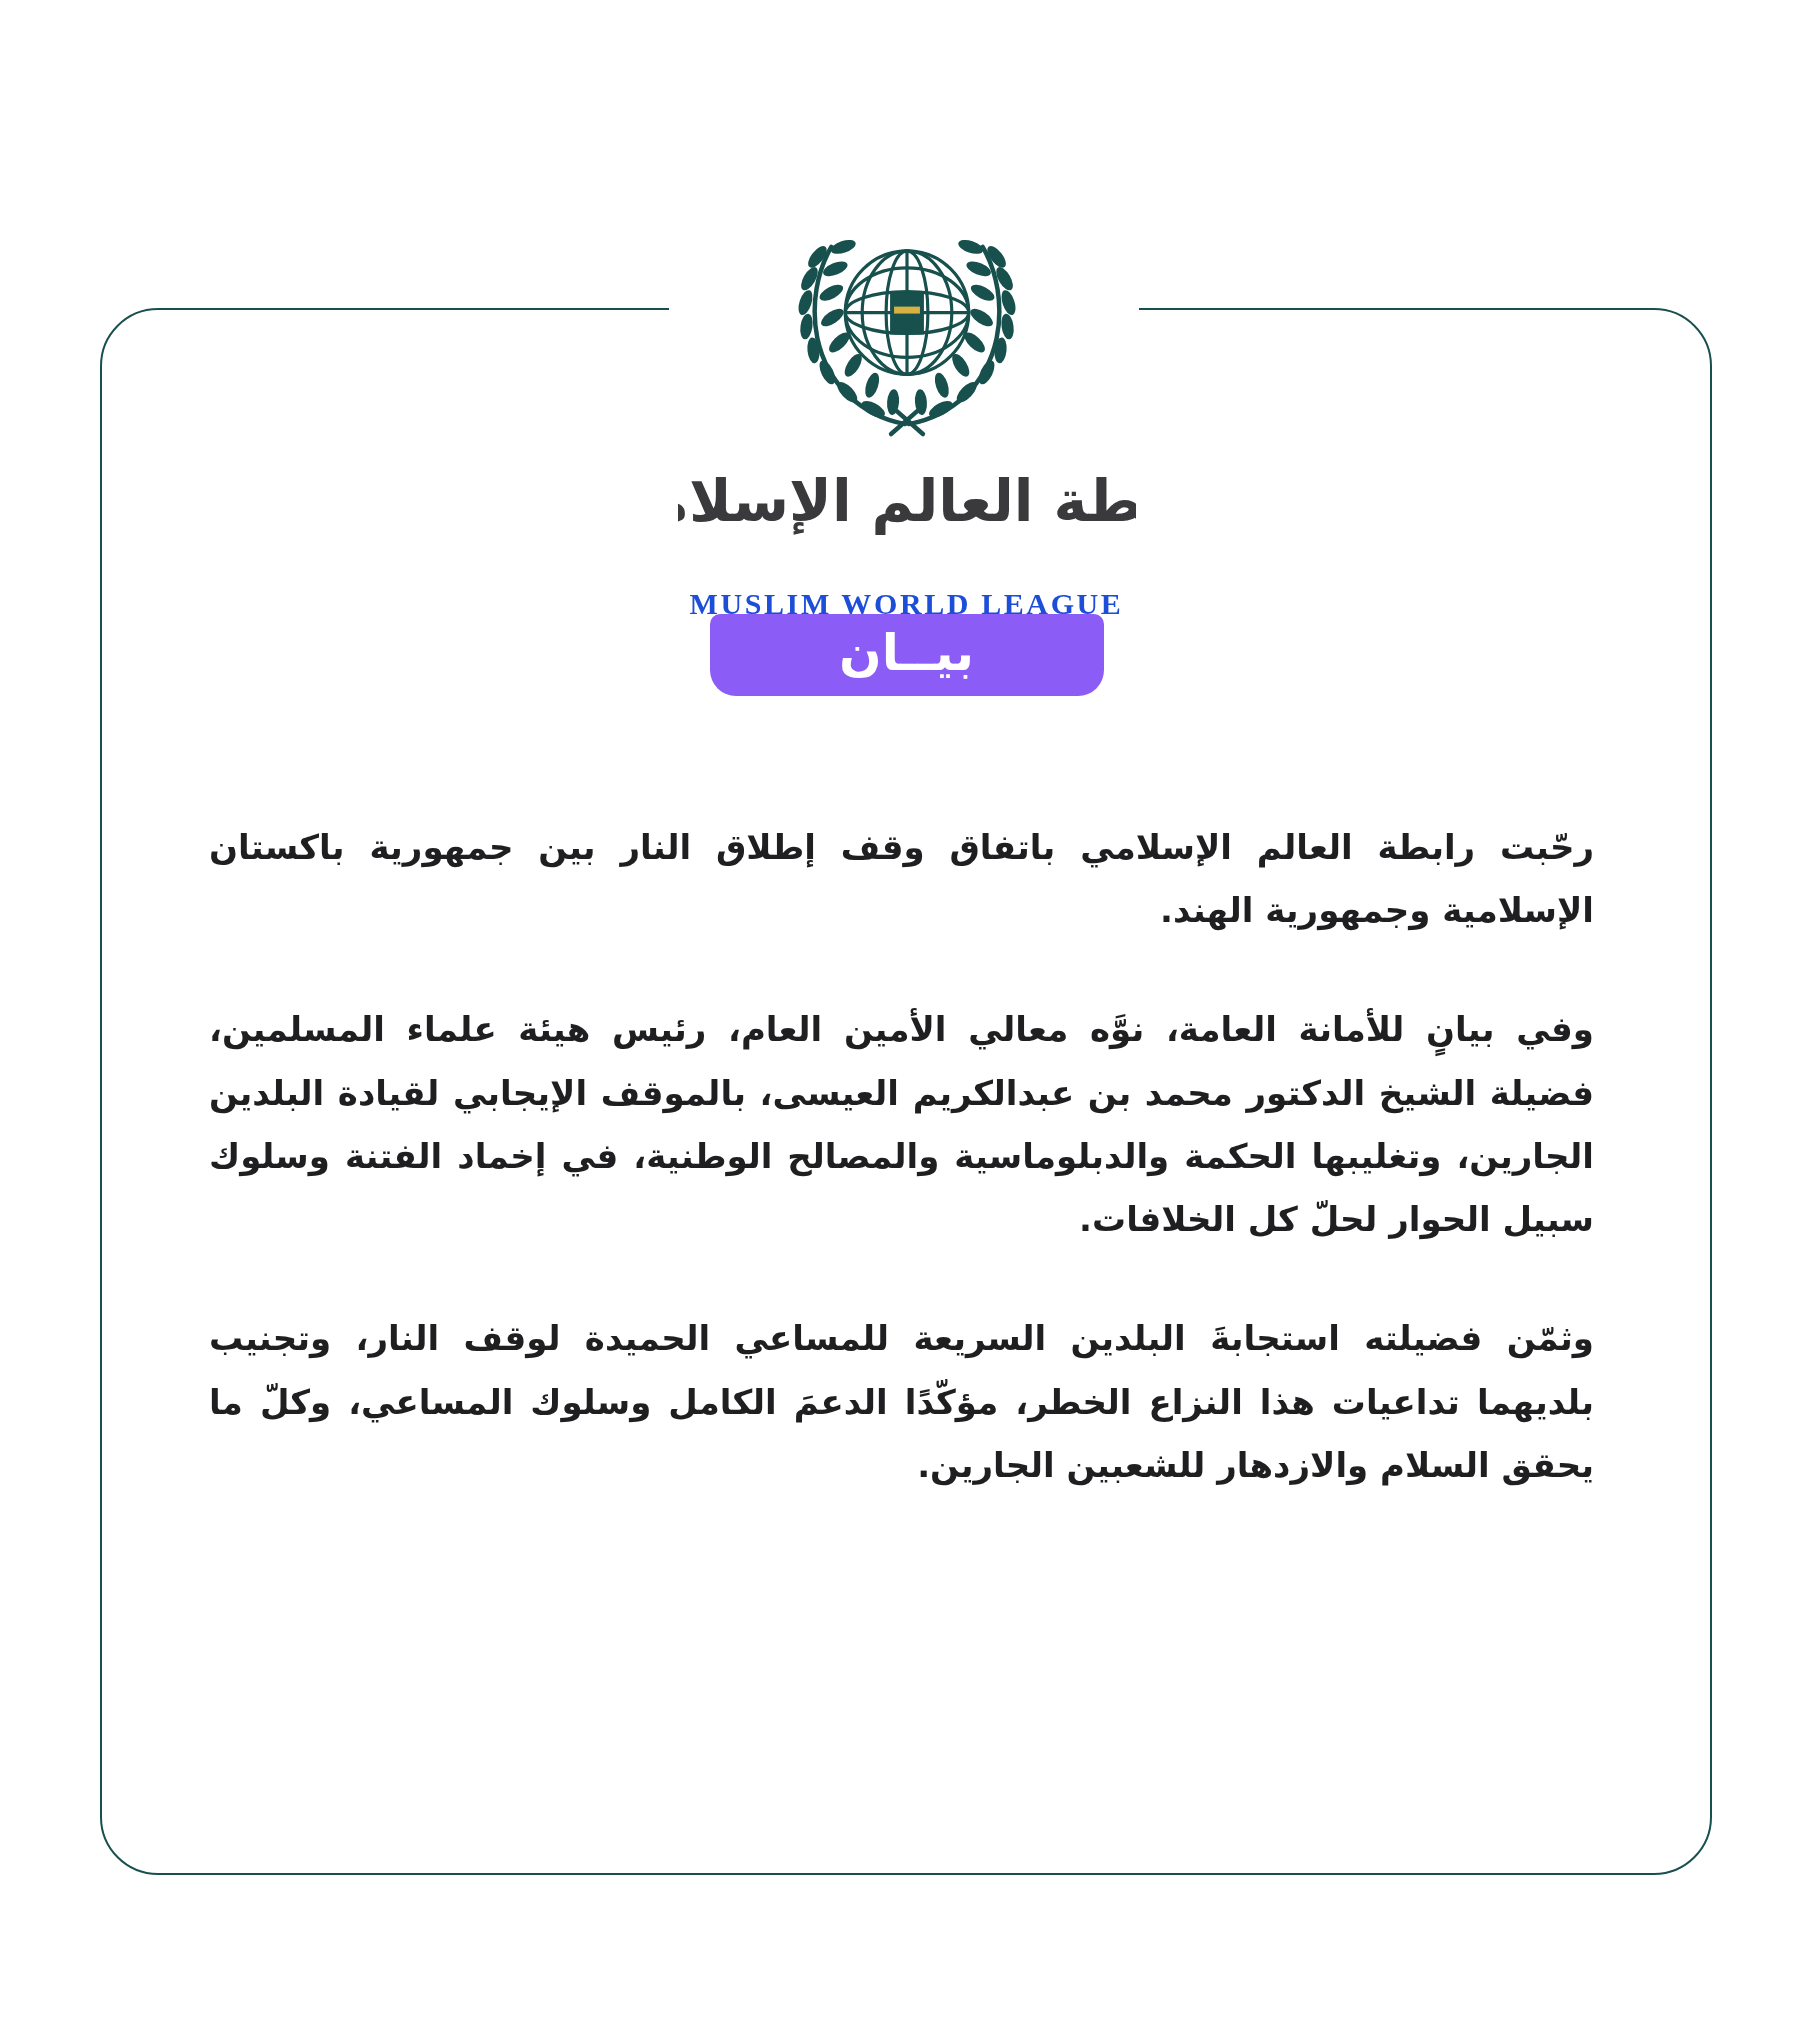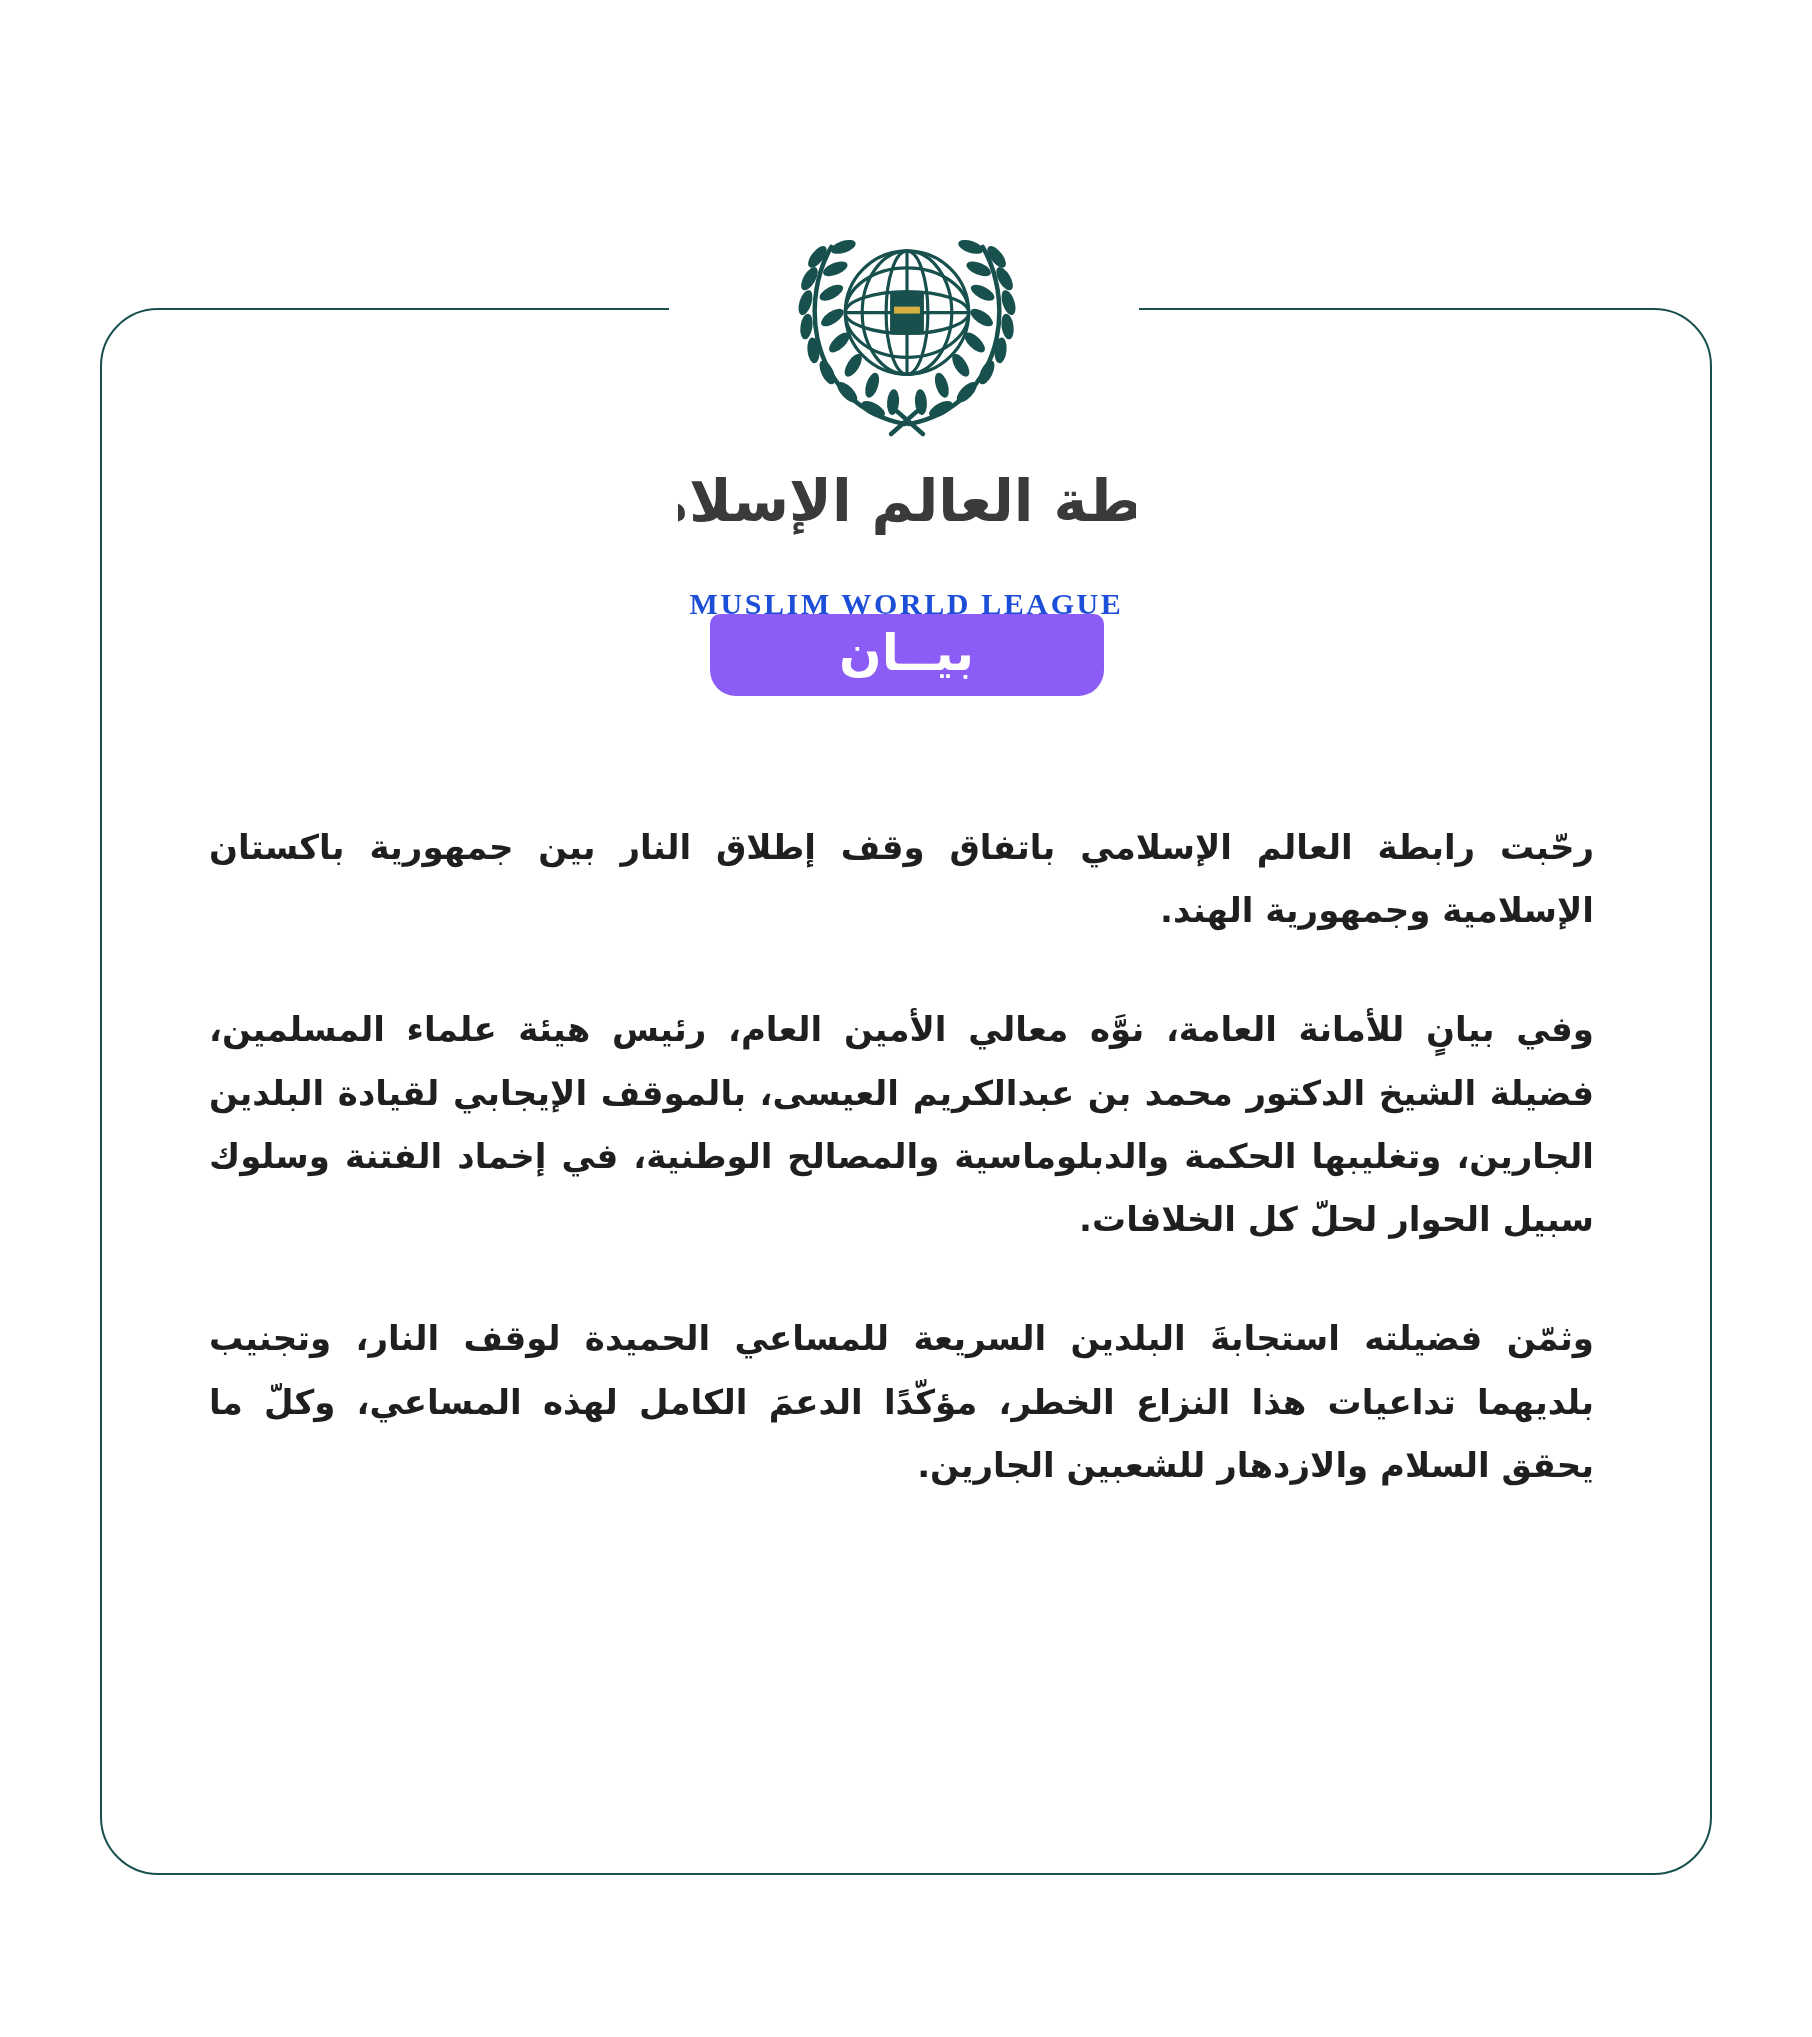--- a/index.html
+++ b/index.html
@@ -217,15 +217,15 @@
 <div class="badge">
   <span class="badge-label">بيــان</span>
 </div>
 
 <div class="content">
 
   <p class="para">رحّبت رابطة العالم الإسلامي باتفاق وقف إطلاق النار بين جمهورية باكستان الإسلامية وجمهورية الهند.</p>
 
   <p class="para">وفي بيانٍ للأمانة العامة، نوَّه معالي الأمين العام، رئيس هيئة علماء المسلمين، فضيلة الشيخ الدكتور محمد بن عبدالكريم العيسى، بالموقف الإيجابي لقيادة البلدين الجارين، وتغليبها الحكمة والدبلوماسية والمصالح الوطنية، في إخماد الفتنة وسلوك سبيل الحوار لحلّ كل الخلافات.</p>
 
-  <p class="para">وثمّن فضيلته استجابةَ البلدين السريعة للمساعي الحميدة لوقف النار، وتجنيب بلديهما تداعيات هذا النزاع الخطر، مؤكّدًا الدعمَ الكامل لهذه المساعي، وكلّ ما يحقق السلام والازدهار للشعبين الجارين.</p>
+  <p class="para">وثمّن فضيلته استجابةَ البلدين السريعة للمساعي الحميدة لوقف النار، وتجنيب بلديهما تداعيات هذا النزاع الخطر، مؤكّدًا الدعمَ الكامل وسلوك المساعي، وكلّ ما يحقق السلام والازدهار للشعبين الجارين.</p>
 </div>
 
 
 </body></html>

